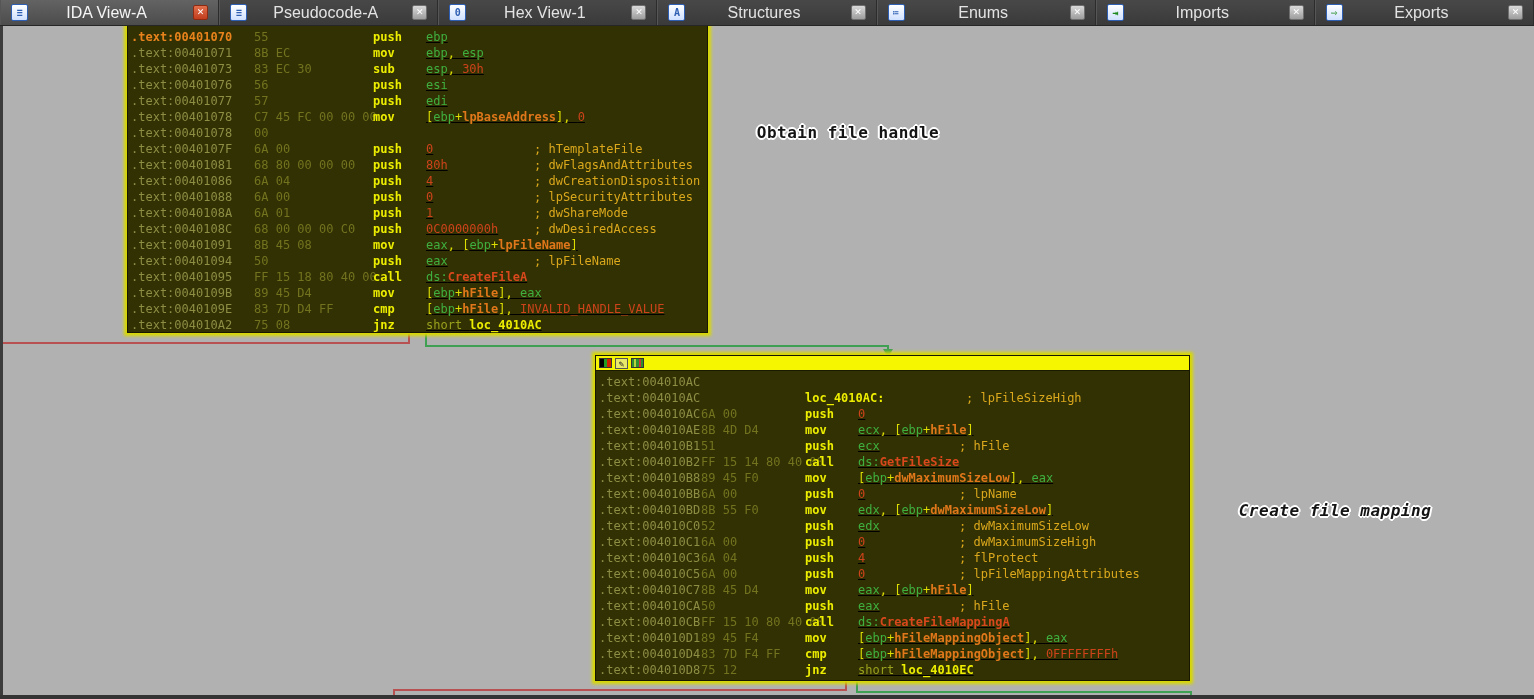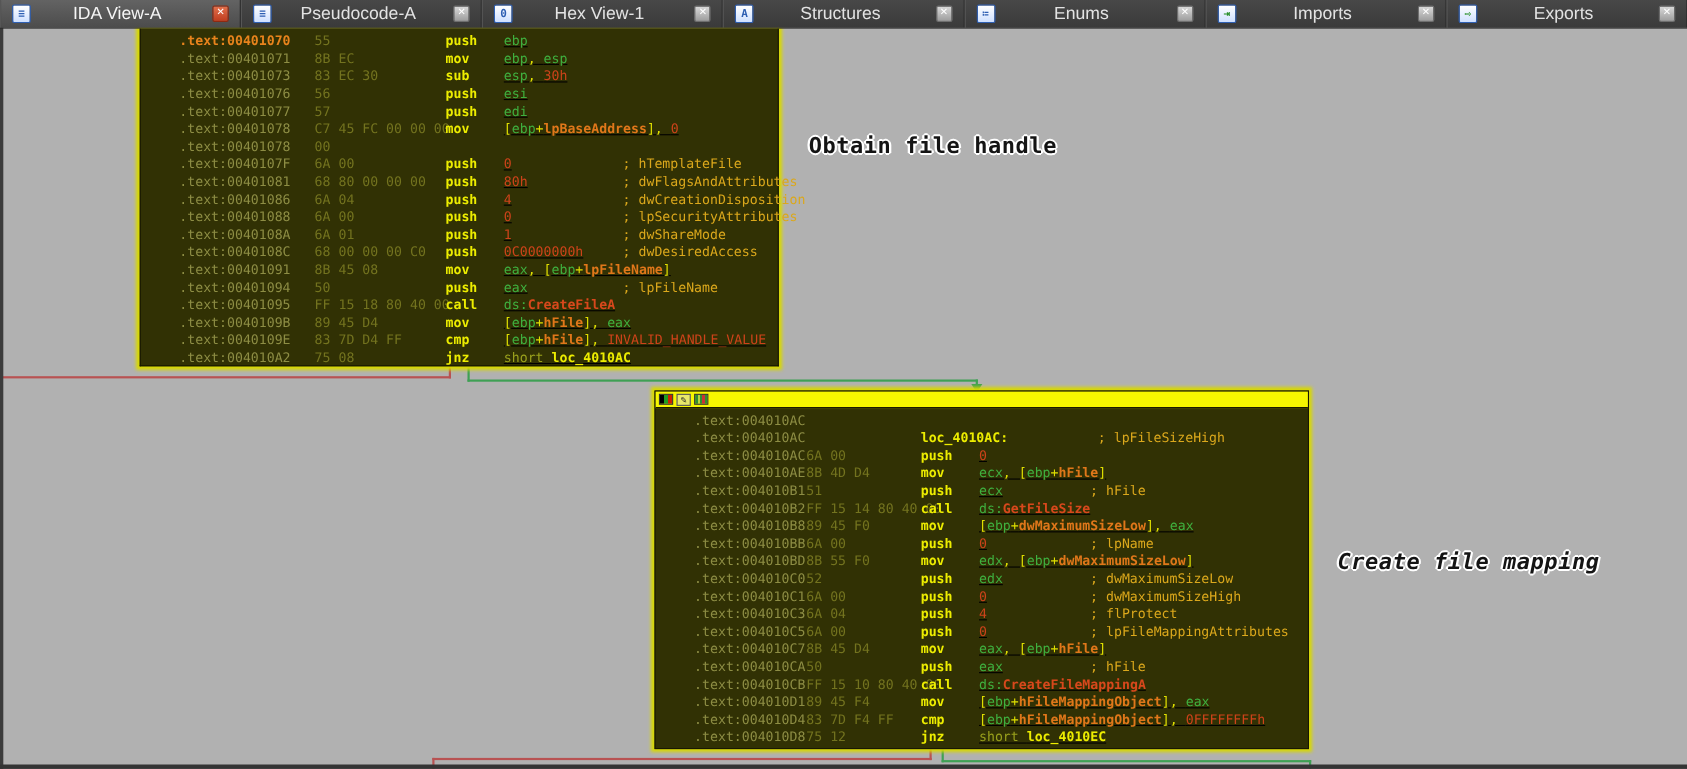--- a/index.html
+++ b/index.html
@@ -66,21 +66,21 @@
     border-bottom:1px solid #1a1a00;
   }
   .swatch-icon { width:13px; height:10px;
     background:linear-gradient(90deg,#000 0 33%,#1f9e1f 33% 66%,#cc2200 66% 100%);
     border:1px solid #333; }
   .edit-icon { width:13px; height:11px; font-size:9px; line-height:10px; text-align:center;
     color:#222; background:#e8e86a; border:1px solid #555; }
   .keyboard-icon { width:13px; height:10px; border:1px solid #333;
     background:linear-gradient(90deg,#2f8f2f 0 20%,#b8d43a 20% 40%,#2f8f2f 40% 60%,#cc3333 60% 80%,#2f8f2f 80% 100%); }
 
-  .node-body { padding:3px 3px 0 3px; white-space:pre;margin-left:32px; }
+  .node-body { padding:3px 3px 0 3px; white-space:pre; }
   .asmline { height:16px; line-height:16px; font-size:12px; display:flex; }
   .a-addr  { display:inline-block; width:var(--caddr,123px); color:var(--colors-syntax-addr,#8d8d44); flex:none; overflow:visible; }
   .a-addr.hl { color:var(--colors-syntax-addr-current,#e8831c); font-weight:bold; }
   .a-bytes { display:inline-block; width:var(--cbytes,119px); color:var(--colors-syntax-bytes,#73731f); flex:none; }
   .a-mnem  { display:inline-block; width:var(--cmnem,53px); color:var(--colors-syntax-mnemonic,#eded00); font-weight:bold; flex:none; }
   .a-ops   { display:inline-block; min-width:var(--cops,108px); flex:none;text-decoration:underline; }
   .a-cmt   { color:var(--colors-syntax-comment,#dba81c); font-weight:normal;text-align:right; }
   .t-reg   { color:var(--colors-syntax-register,#3fb03f); }
   .t-num   { color:var(--colors-syntax-number,#cd431a); }
   .t-punct { color:var(--colors-syntax-punct,#dede00); }
@@ -96,21 +96,21 @@
   .edge.red   { background:var(--colors-edge-red, #b85252); }
   .edge.green { background:var(--colors-edge-green, #3fa054); }
   #green1-arrow { position:absolute; left:883px; top:349px; width:0; height:0; z-index:2;
     border-left:5px solid transparent; border-right:5px solid transparent;
     border-top:8px solid var(--colors-edge-green,#3fa054); }
 
   
   .annotation {
     position:absolute; z-index:6; text-align:center;
     font-family:"DejaVu Sans Mono", monospace; font-weight:bold;
-    font-size:20px; line-height:25px; color:#141414; letter-spacing:0.5px;
+    font-size:16px; line-height:25px; color:#141414; letter-spacing:0.5px;
     text-shadow:-2px 0 #fff, 2px 0 #fff, 0 -2px #fff, 0 2px #fff,
                 -1px -1px #fff, 1px -1px #fff, -1px 1px #fff, 1px 1px #fff;
     white-space:nowrap;
   }
   #ann-obtain  { left:698px; top:120px; width:300px; }
   #ann-mapping { left:1185px; top:498px; width:300px;font-style:italic; }
 
   
   #strip-left   { position:absolute; left:0; top:25px; width:3px; height:674px; background:#3c3c3c; z-index:8; }
   #strip-bottom { position:absolute; left:0; top:695px; width:1534px; height:4px; background:#343434; z-index:8; }

